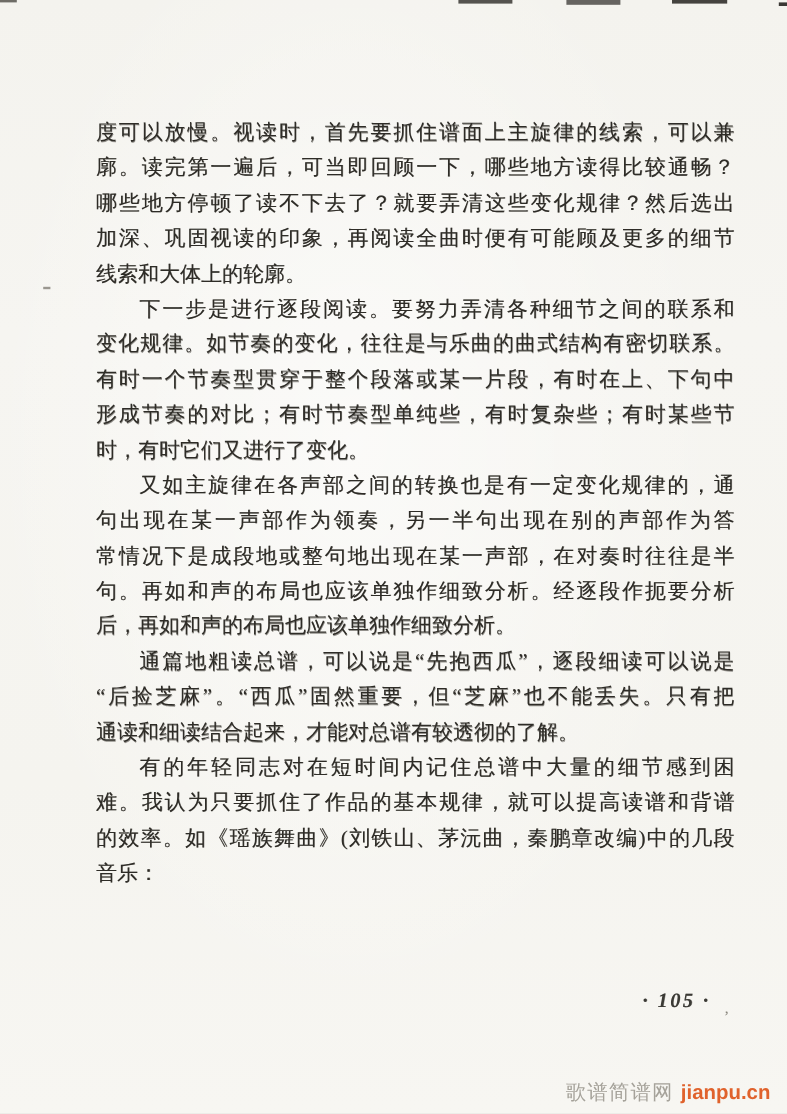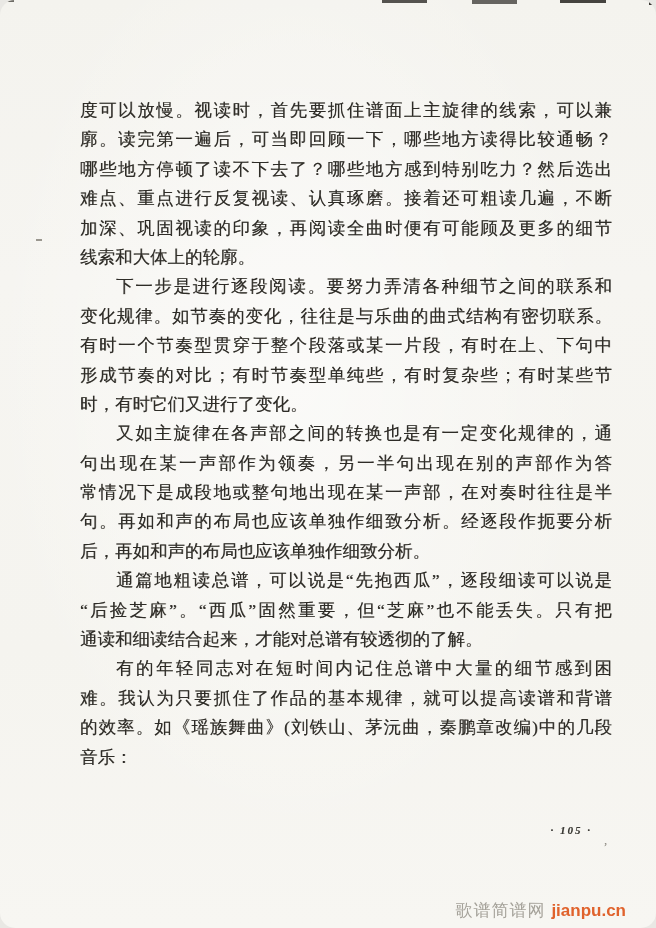--- a/index.html
+++ b/index.html
@@ -12,21 +12,20 @@
   .scan-page {
     position: relative;
     width: 656px;
     height: 928px;
     overflow: hidden;
     background:
       radial-gradient(ellipse at 45% 40%, rgba(255,255,255,0.55) 0%, rgba(255,255,255,0) 60%),
       linear-gradient(180deg, #f4f3ee 0%, #f6f5f1 30%, #f5f4ef 70%, #f7f6f2 100%);
     font-family: "Liberation Serif", "DejaVu Serif", serif;
     color: #2e2c27;
-    border-radius: 15px;
   }
   
   .text-block {
     position: absolute;
     left: 80px;
     top: 96px;
     width: 532px;
   }
   .para { margin: 0; padding: 0; }
   .line {
@@ -44,21 +43,21 @@
     white-space: normal;
   }
   .line.indent { text-indent: 36px; }
   
   .page-number-row {
     position: absolute;
     left: 80px;
     top: 824px;
     width: 512px;
     text-align: right;
-    font-size: 11px;
+    font-size: 17px;
     font-style: italic;
     font-weight: bold;
     letter-spacing: 2px;
     color: #3b3a35;
     text-shadow: 0.3px 0.3px 0 rgba(50,48,42,0.4);
   }
   
   .speck-comma {
     position: absolute;
     left: 604px;
@@ -78,21 +77,21 @@
   
   .edge-dash { position: absolute; top: 0; height: 3px; background: #55534f; }
   .edge-dash.d0 { left: 0;    width: 14px; height: 2px; background: #6e6c66; }
   .edge-dash.d1 { left: 382px; width: 45px; }
   .edge-dash.d2 { left: 472px; width: 45px; height: 4px; background: #666460; }
   .edge-dash.d3 { left: 560px; width: 46px; background: #45433f; }
   .edge-dash.d4 { left: 649px; width: 7px;  top: 2px; background: #3a3834; }
   
   .watermark {
     position: absolute;
-    right: 30px;
+    right: 14px;
     top: 899px;
     font-size: 17px;
     font-family: "Liberation Sans", "DejaVu Sans", sans-serif;
     white-space: nowrap;
   }
   .watermark .wm-name { color: #a5a29a; letter-spacing: 1px; }
   .watermark .wm-url  { color: #e0622c; font-weight: bold; margin-left: 6px; }
 </style>
 </head>
 <body>
@@ -103,22 +102,21 @@
   <div class="edge-dash d1"></div>
   <div class="edge-dash d2"></div>
   <div class="edge-dash d3"></div>
   <div class="edge-dash d4"></div>
   <div class="speck-left"></div>
 
   <div class="text-block">
       <div class="para">
         <div class="line just">度可以放慢。视读时，首先要抓住谱面上主旋律的线索，可以兼</div>
         <div class="line just">廓。读完第一遍后，可当即回顾一下，哪些地方读得比较通畅？</div>
-        <div class="line just">哪些地方停顿了读不下去了？哪些地方感到特别吃力？然后选出</div>
-        <div class="line just">难点、重点进行反复视读、认真琢磨。接着还可粗读几遍，不断</div>
+        <div class="line just">哪些地方停顿了读不下去了？就要弄清这些变化规律？然后选出</div>
         <div class="line just">加深、巩固视读的印象，再阅读全曲时便有可能顾及更多的细节</div>
         <div class="line">线索和大体上的轮廓。</div>
       </div>
       <div class="para">
         <div class="line just indent">下一步是进行逐段阅读。要努力弄清各种细节之间的联系和</div>
         <div class="line just">变化规律。如节奏的变化，往往是与乐曲的曲式结构有密切联系。</div>
         <div class="line just">有时一个节奏型贯穿于整个段落或某一片段，有时在上、下句中</div>
         <div class="line just">形成节奏的对比；有时节奏型单纯些，有时复杂些；有时某些节</div>
         <div class="line">时，有时它们又进行了变化。</div>
       </div>

